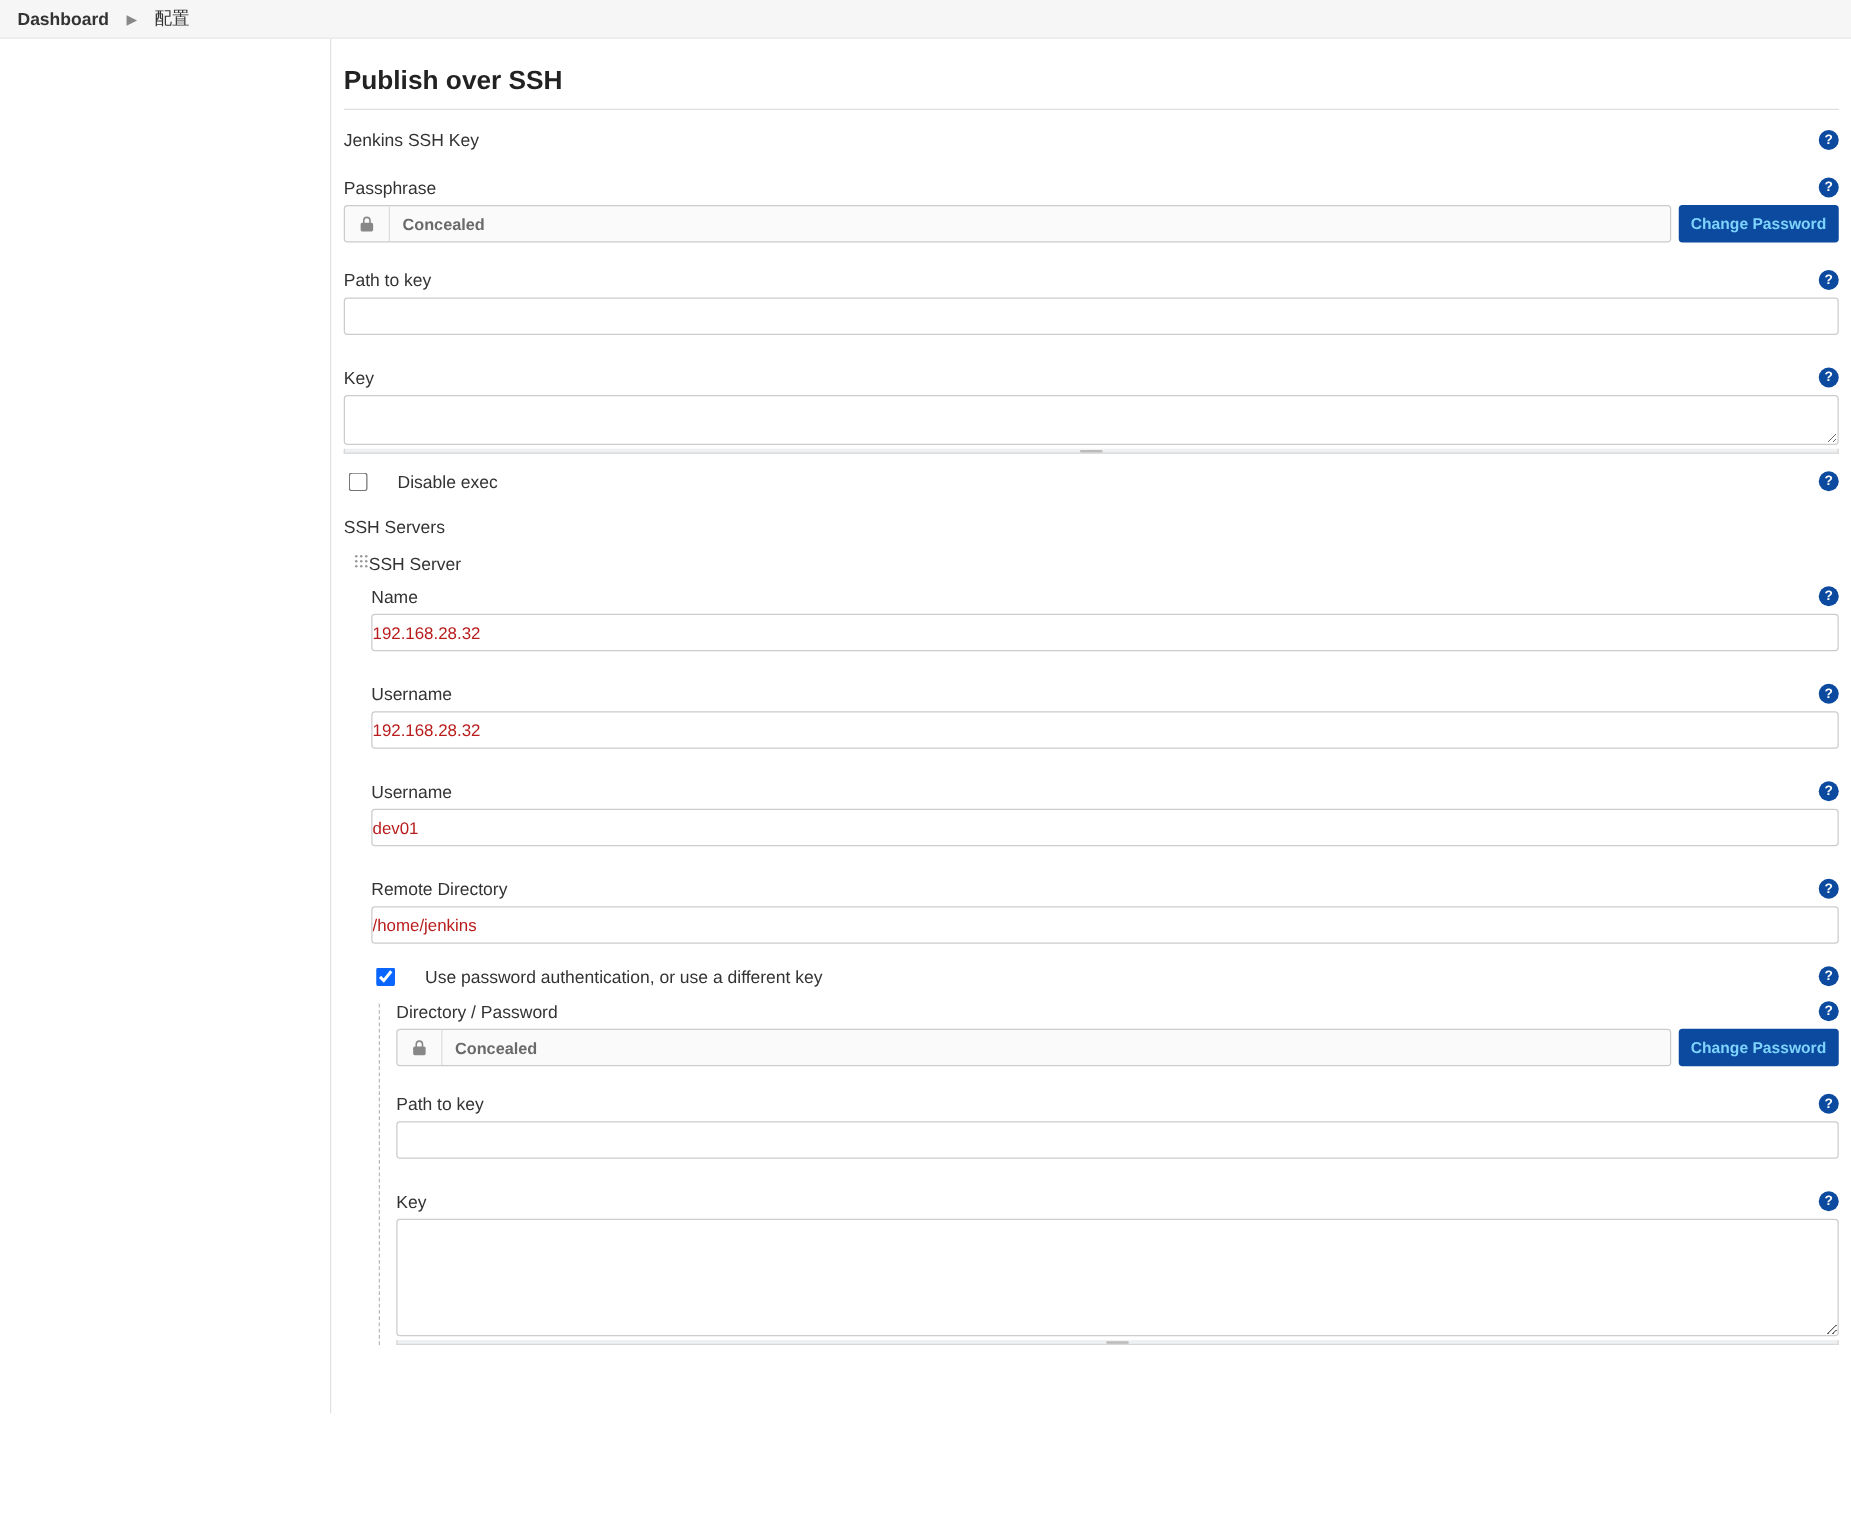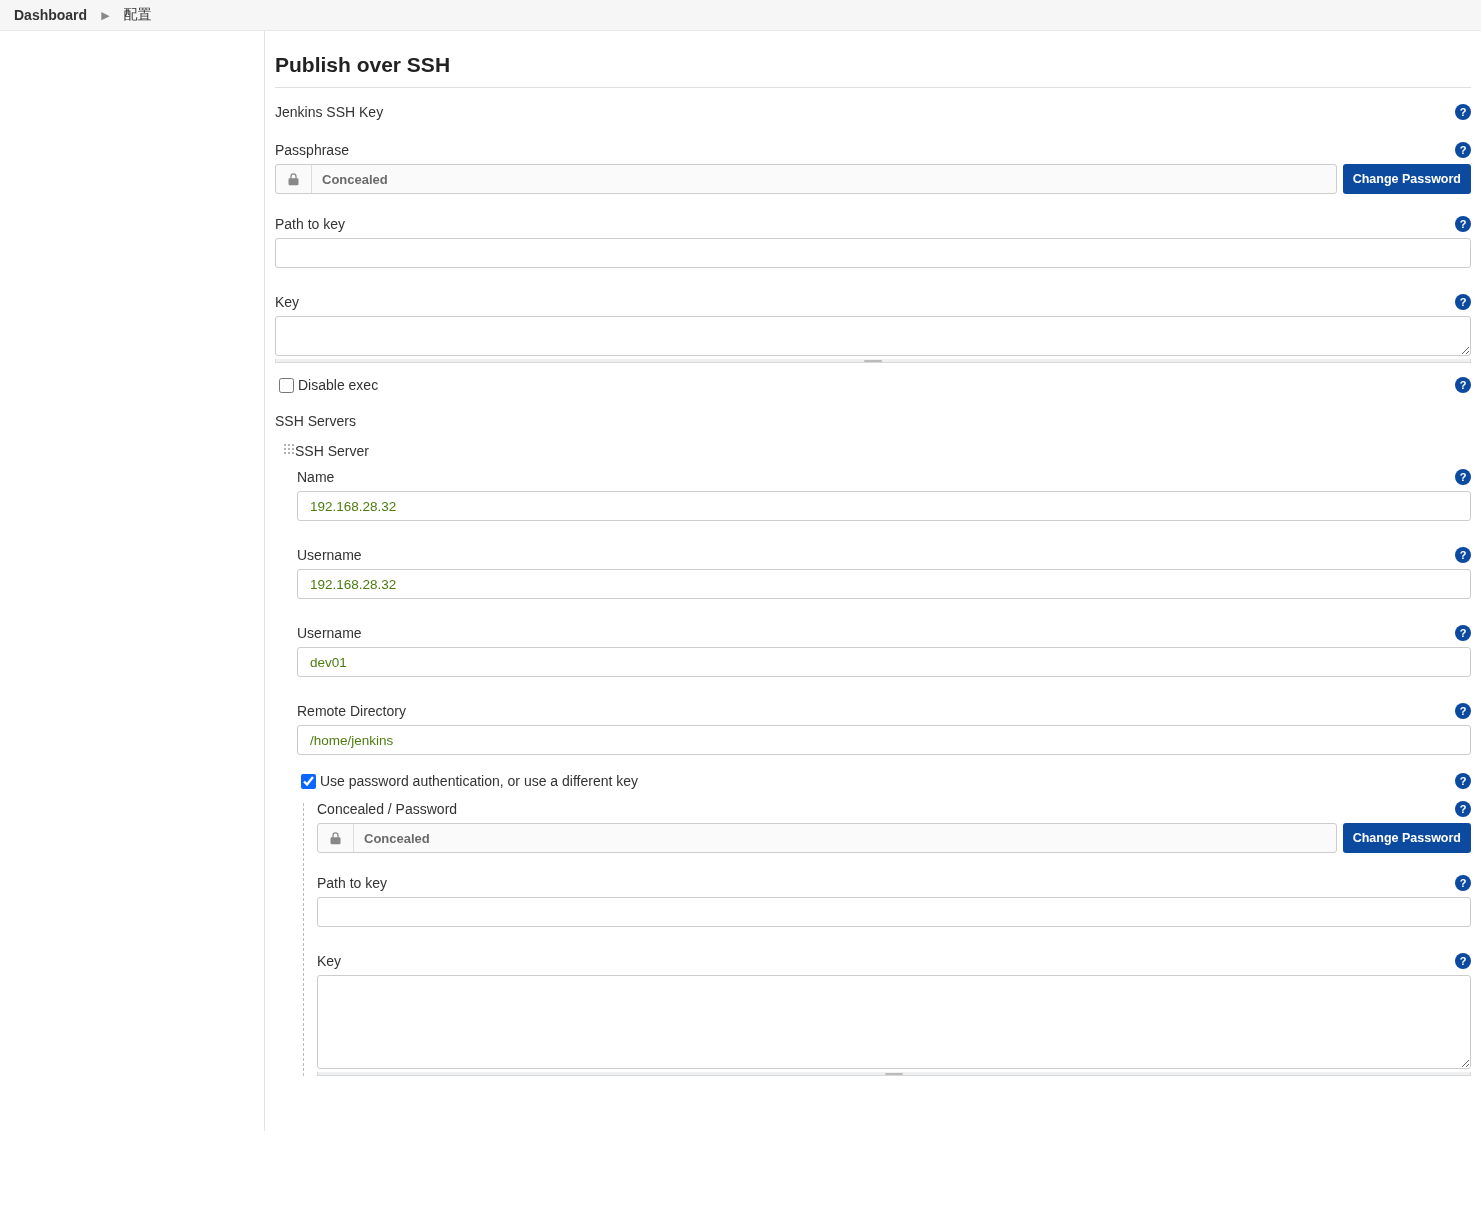--- a/index.html
+++ b/index.html
@@ -12,28 +12,28 @@
 .sidebar { width: 265px; min-height: 1100px; border-right: 1px solid #e2e2e2; }
 .main { flex: 1; padding: 18px 10px 40px 10px; }
 .section-title { font-size: 21px; font-weight: 600; color: #222; padding: 4px 0 10px 0; border-bottom: 1px solid #e0e0e0; margin-bottom: 10px; }
 .row-header { display: flex; justify-content: space-between; align-items: center; padding: 6px 0 6px 0; }
 .label { color: #333; font-size: 14px; }
 .help-icon { width: 16px; height: 16px; background: #0b4a9e; border-radius: 50%; color: #fff; font-size: 11px; font-weight: 700; display: inline-flex; align-items: center; justify-content: center; cursor: pointer; flex-shrink: 0; }
 .password-row { display: flex; gap: 6px; align-items: stretch; }
 .password-field { flex: 1; display: flex; align-items: center; border: 1px solid #ccc; border-radius: 3px; background: #fafafa; height: 30px; font-weight: bold; }
 .lock-box { width: 36px; height: 100%; display: flex; align-items: center; justify-content: center; border-right: 1px solid #ddd; }
 .password-text { padding: 0 10px; color: #6a6a6a; font-size: 13px; }
-.btn { background: #0b4a9e; color: #ffffff; border: none; border-radius: 3px; padding: 0 10px; font-size: 12.5px; font-weight: 600; cursor: pointer; height: 30px; white-space: nowrap; }
-.text-input { width: 100%; height: 30px; border: 1px solid #ccc; border-radius: 3px; padding: 0 12px; font-size: 13.5px; color: #4d7c0f; background: #fff; }
+.btn { background: #0b4a9e; color: #7dd3fc; border: none; border-radius: 3px; padding: 0 10px; font-size: 12.5px; font-weight: 600; cursor: pointer; height: 30px; white-space: nowrap; }
+.text-input { width: 100%; height: 30px; border: 1px solid #ccc; border-radius: 3px; padding: 0 0; font-size: 13.5px; color: #b91c1c; background: #fff; }
 .textarea { width: 100%; border: 1px solid #ccc; border-radius: 3px; padding: 6px 8px; font-size: 13.5px; color: #333; resize: vertical; font-family: inherit; }
 .textarea.small { height: 40px; }
 .textarea.large { height: 94px; }
 .textarea-footer { height: 4px; background: #eef0f2; border: 1px solid #d8d8d8; border-top: none; position: relative; }
 .textarea-footer::after { content: ""; position: absolute; left: 50%; top: 1px; width: 18px; height: 2px; background: #bbb; transform: translateX(-50%); border-radius: 1px; }
-.check-row { display: flex; align-items: center; gap: 4px; padding: 14px 0 10px 4px; }
+.check-row { display: flex; align-items: center; gap: 24px; padding: 14px 0 10px 4px; }
 .check-row .spacer { flex: 1; }
 input[type="checkbox"] { width: 15px; height: 15px; cursor: pointer; accent-color: #0a66ff; }
 .subsection-label { font-size: 14px; color: #333; padding: 10px 0 6px 0; }
 .server-block { padding-left: 8px; margin-top: 4px; }
 .server-header { display: flex; align-items: flex-start; gap: 0; padding: 4px 0; }
 .drag-handle { width: 12px; height: 12px; display: inline-block; }
 .drag-handle svg { display: block; }
 .server-title { font-size: 14px; color: #333; }
 .server-body { padding-left: 14px; }
 .nested-block { padding-left: 20px; position: relative; margin-top: 2px; }
@@ -159,21 +159,21 @@
           <span class="label">Use password authentication, or use a different key</span>
           <span class="spacer"></span>
           <span class="help-icon">?</span>
         </div>
 
         <div class="nested-block">
           <div class="nested-border"></div>
 
           
           <div class="row-header" style="padding-top:0;">
-            <span class="label">Concealed / Password</span>
+            <span class="label">Directory / Password</span>
             <span class="help-icon">?</span>
           </div>
           <div class="password-row">
             <div class="password-field">
               <span class="lock-box">
                 <svg width="15" height="15" viewBox="0 0 24 24" fill="#888">
                     <path d="M12 2a5 5 0 0 0-5 5v3H6a2 2 0 0 0-2 2v7a2 2 0 0 0 2 2h12a2 2 0 0 0 2-2v-7a2 2 0 0 0-2-2h-1V7a5 5 0 0 0-5-5zm-3 5a3 3 0 1 1 6 0v3H9V7z"></path>
                   </svg>
               </span>
               <span class="password-text">Concealed</span>

